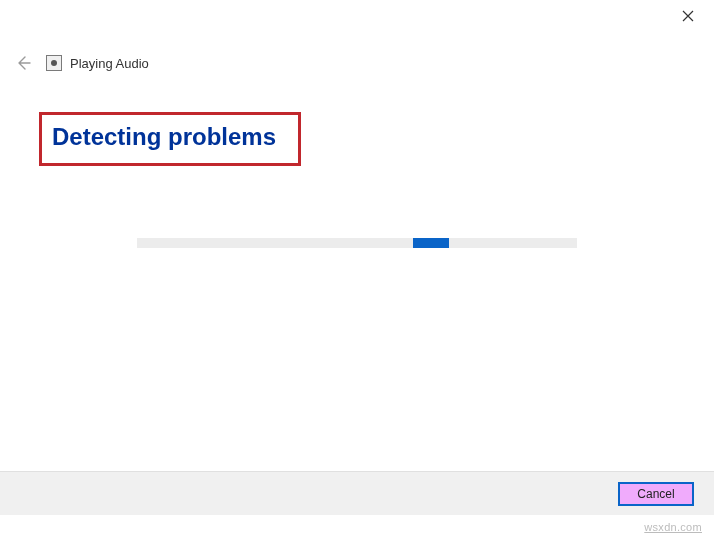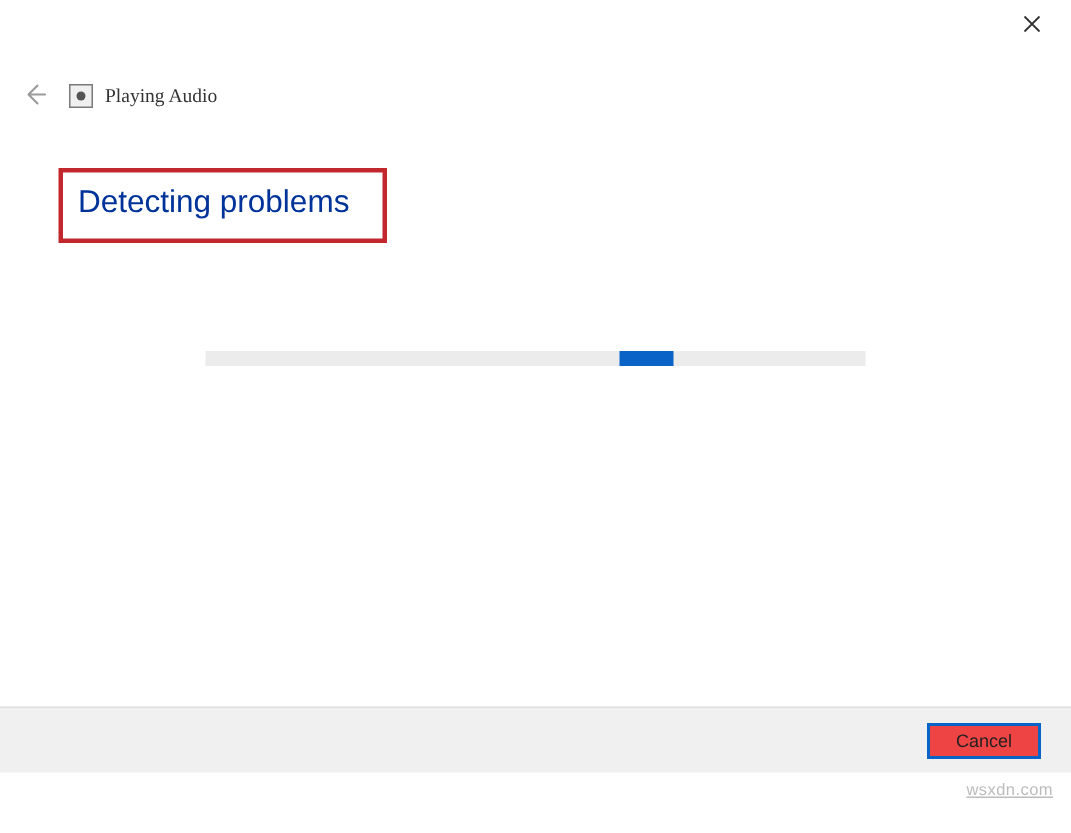--- a/index.html
+++ b/index.html
@@ -23,24 +23,23 @@
       height: 16px;
       cursor: pointer;
       display: flex;
       align-items: center;
       justify-content: center;
       color: #333;
     }
     .close-btn svg { width: 12px; height: 12px; }
     .header {
       display: flex;
-      align-items: flex-end;
+      align-items: center;
       padding: 14px 0 0 14px;
       gap: 14px;
-      font-family: Liberation Serif, serif;
     }
     .back-arrow {
       width: 18px;
       height: 18px;
       color: #9a9a9a;
       display: flex;
       align-items: center;
       justify-content: center;
     }
     .back-arrow svg { width: 16px; height: 16px; }
@@ -74,22 +73,22 @@
       padding: 40px 40px 0 40px;
     }
     .heading-box {
       border: 3px solid #c1272d;
       display: inline-block;
       padding: 8px 22px 12px 10px;
       margin-left: -1px;
     }
     .heading {
       color: #003399;
-      font-size: 21px;
-      font-weight: 400;
+      font-size: 24px;
+      font-weight: 700;
     }
     .progress-wrap {
       margin: 72px auto 0 auto;
       width: 440px;
       height: 10px;
       background: #ececec;
       position: relative;
     }
     .progress-chunk {
       position: absolute;
@@ -108,21 +107,21 @@
       background: #f0f0f0;
       border-top: 1px solid #e0e0e0;
       display: flex;
       justify-content: flex-end;
       align-items: center;
       padding: 0 20px;
     }
     .cancel-btn {
       min-width: 76px;
       height: 24px;
-      background: #ef4444;
+      background: #f0abfc;
       border: 2px solid #0a64c8;
       font-size: 12px;
       color: #222;
       cursor: pointer;
       padding: 0 10px;
       font-family: inherit;
     }
     .watermark {
       position: absolute;
       bottom: 22px;

